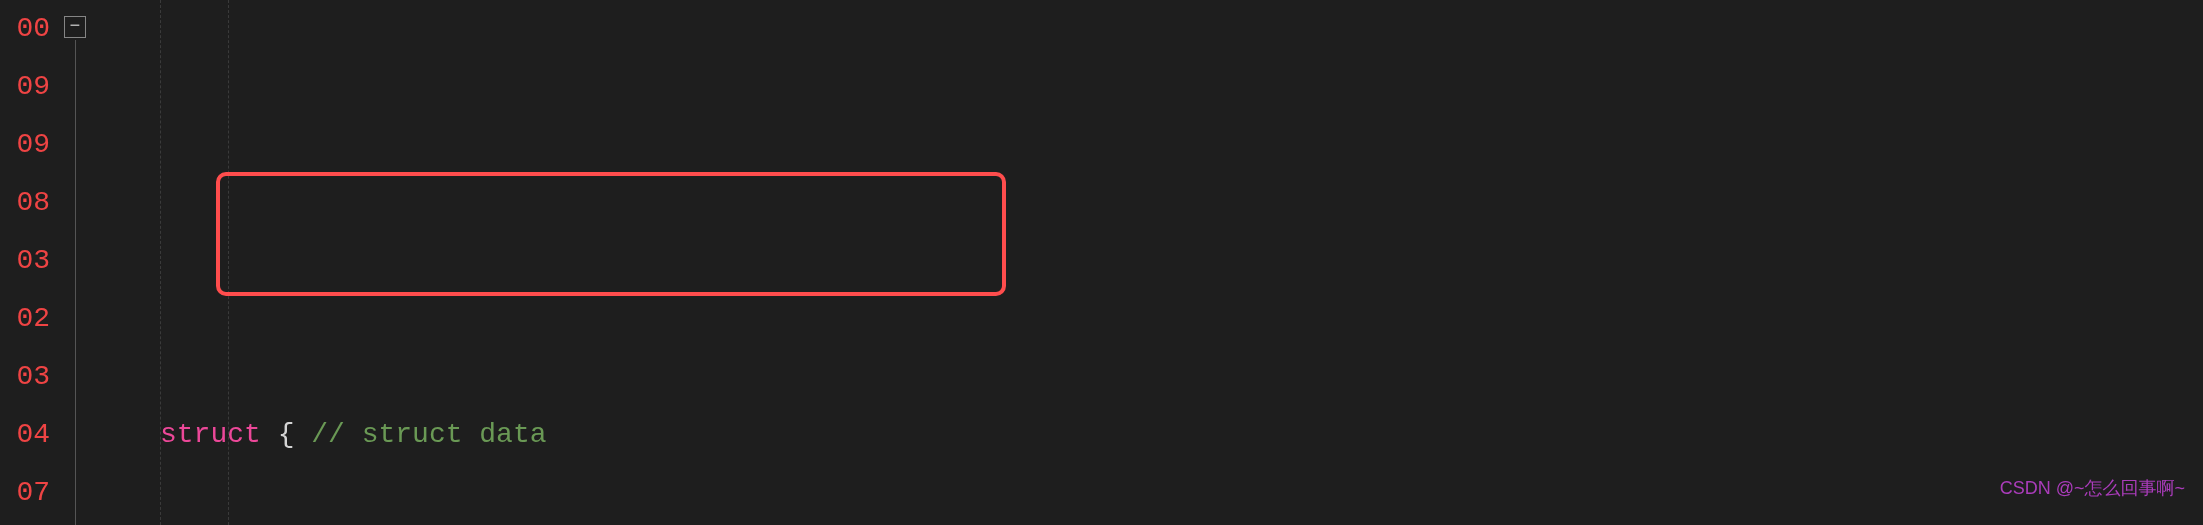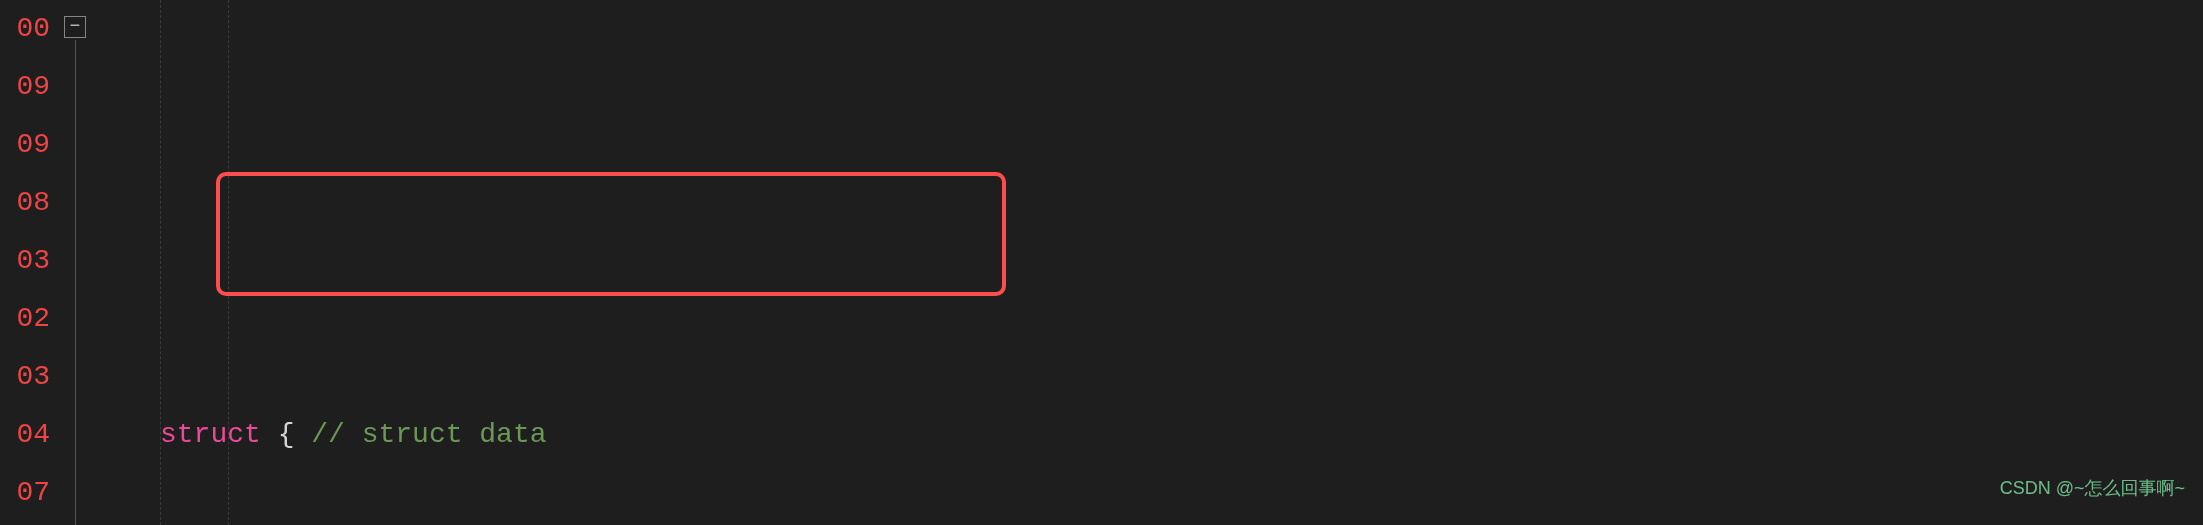--- a/index.html
+++ b/index.html
@@ -70,21 +70,21 @@
     position: absolute;
     border: 4px solid #ff4d4d;
     border-radius: 10px;
     pointer-events: none;
     z-index: 5;
   }
   .watermark {
     position: absolute;
     bottom: 8px;
     right: 18px;
-    color: #86efac;
+    color: #d946ef;
     font-size: 18px;
     font-family: sans-serif;
     opacity: 0.75;
   }
 </style>
 </head>
 <body>
 
 <div class="editor">
   <div class="gutter">

